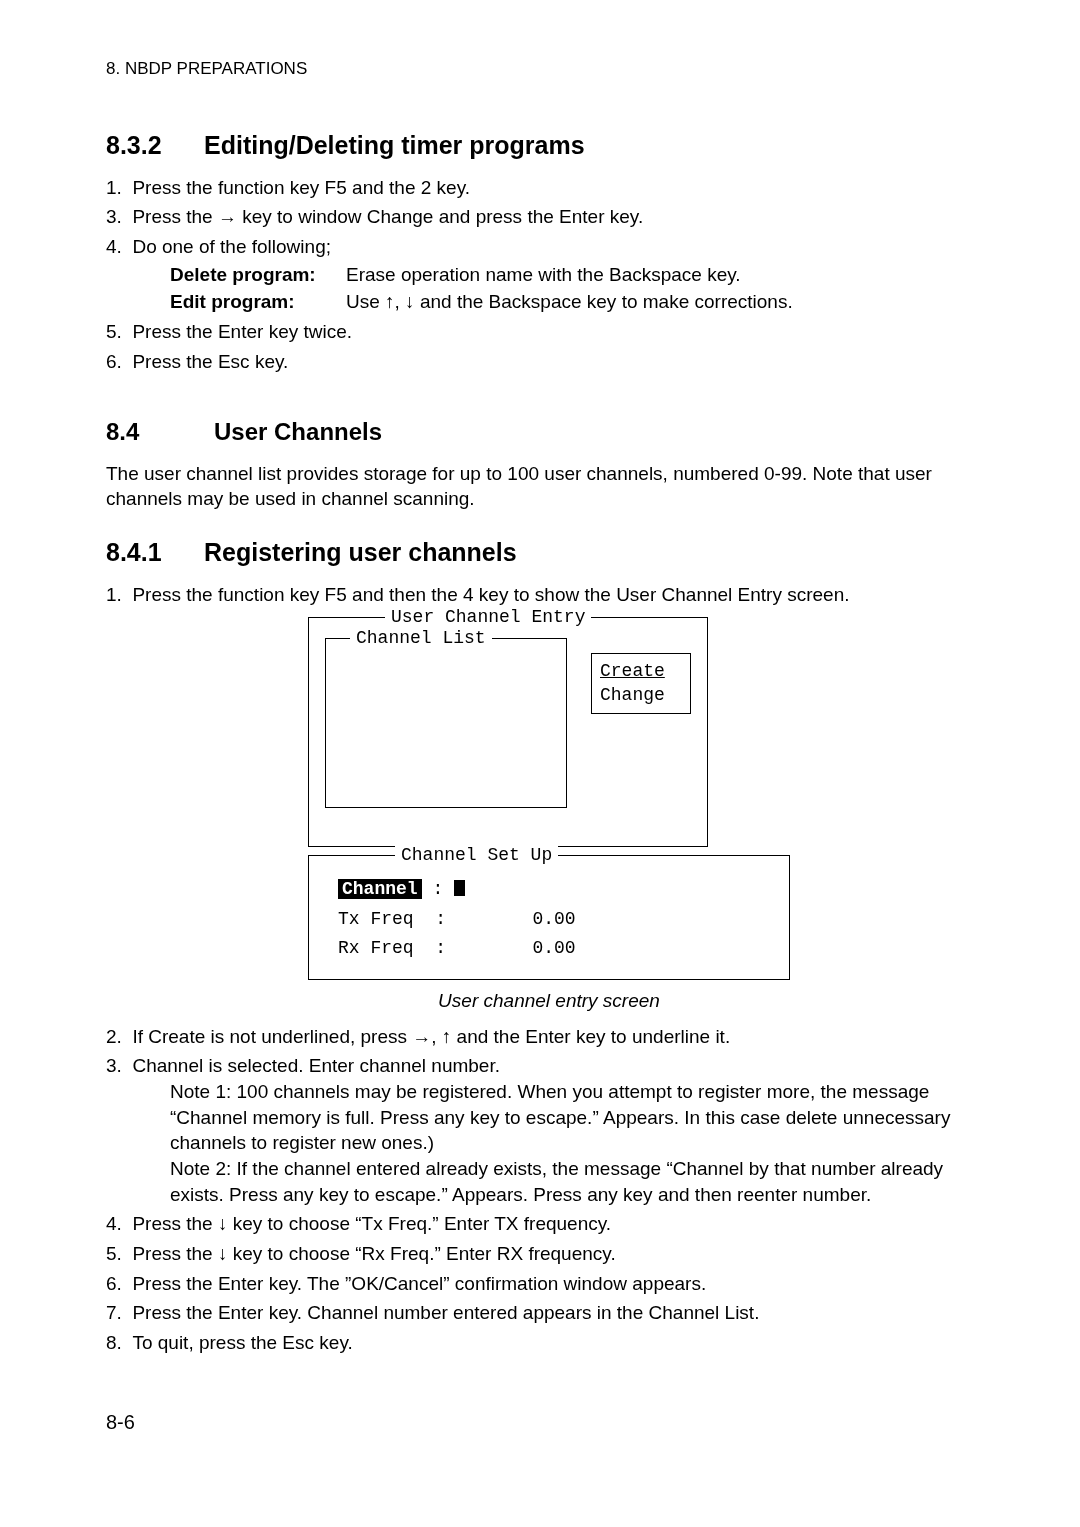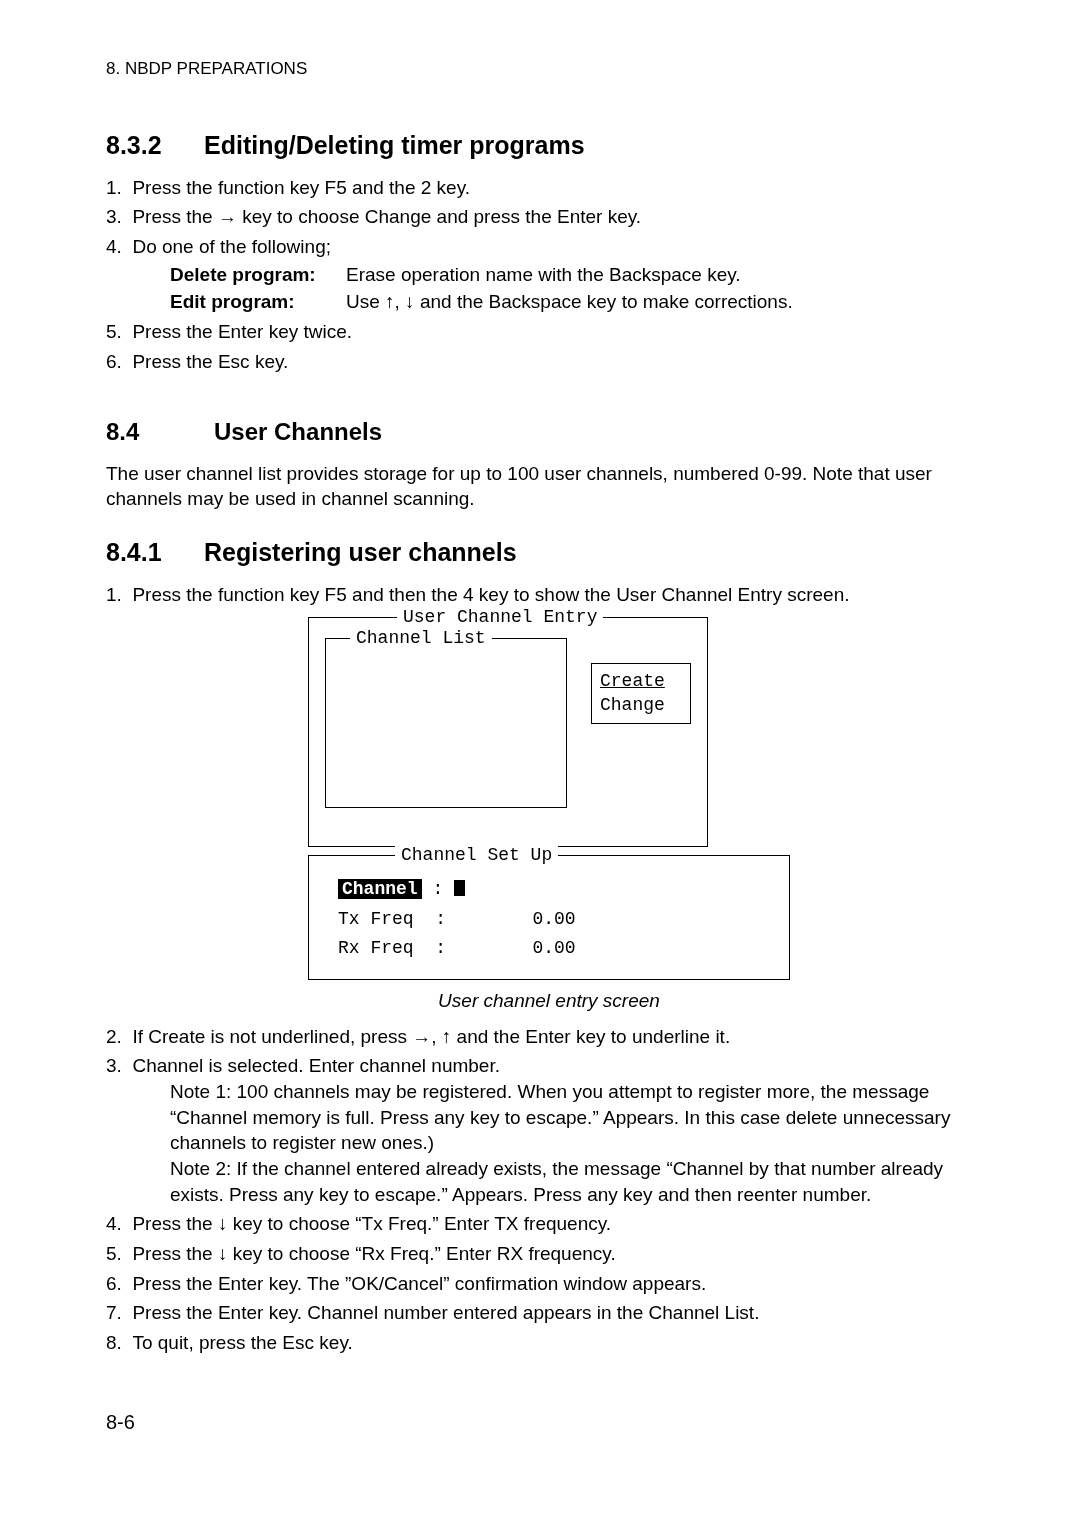--- a/index.html
+++ b/index.html
@@ -66,31 +66,31 @@
     position: absolute;
     top: -0.75em;
     background: #fff;
     padding: 0 6px;
   }
   .outer1 {
     width: 400px;
     height: 230px;
     padding-top: 18px;
   }
-  .outer1 .flegend { left: 88px; }
+  .outer1 .flegend { left: 76px; }
   .inner-list {
     position: absolute;
     top: 20px; left: 16px;
     width: 240px; height: 168px;
     border: 1.5px solid #000;
   }
   .inner-list .flegend { left: 24px; }
   .inner-menu {
     position: absolute;
-    top: 45px; right: 16px;
+    top: 35px; right: 16px;
     width: 100px;
     border: 1.5px solid #000;
     padding: 6px 8px;
     box-sizing: border-box;
     line-height: 1.3;
   }
   .underline { text-decoration: underline; }
 
   .outer2 {
     width: 482px;
@@ -116,21 +116,21 @@
 <body>
 
 <div class="header">8. NBDP PREPARATIONS</div>
 
 <div class="h3">
   <span class="bold num">8.3.2</span><span class="bold">Editing/Deleting timer programs</span>
 </div>
 
 <ol class="steps">
   <li>1.&nbsp;&nbsp;<span>Press the function key F5 and the 2 key.</span></li>
-  <li>3.&nbsp;&nbsp;<span>Press the → key to choose Change and press the Enter key.</span></li>
+  <li>3.&nbsp;&nbsp;<span>Press the → key to window Change and press the Enter key.</span></li>
   <li>4.&nbsp;&nbsp;<span>Do one of the following;</span>
     <div class="sub-indent">
       <span class="bold lbl">Delete program:</span><span>Erase operation name with the Backspace key.</span>
     </div>
     <div class="sub-indent">
       <span class="bold lbl">Edit program:</span><span>Use ↑, ↓ and the Backspace key to make corrections.</span>
     </div>
   </li>
   <li>5.&nbsp;&nbsp;<span>Press the Enter key twice.</span></li>
   <li>6.&nbsp;&nbsp;<span>Press the Esc key.</span></li>

